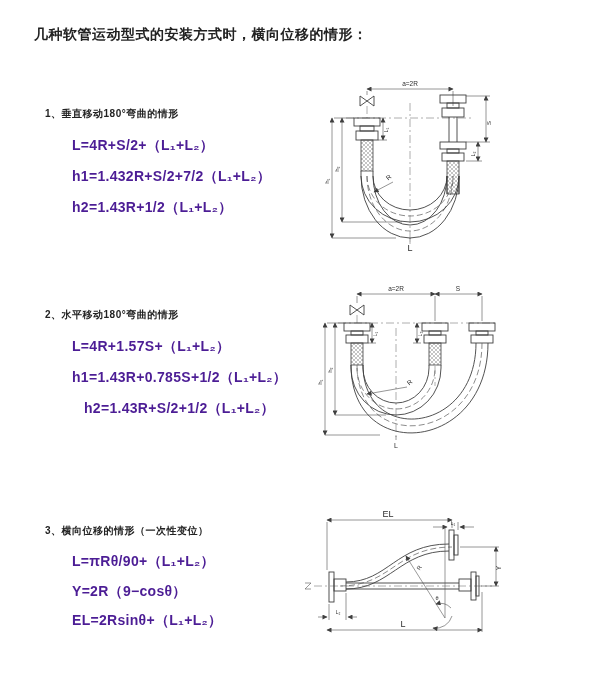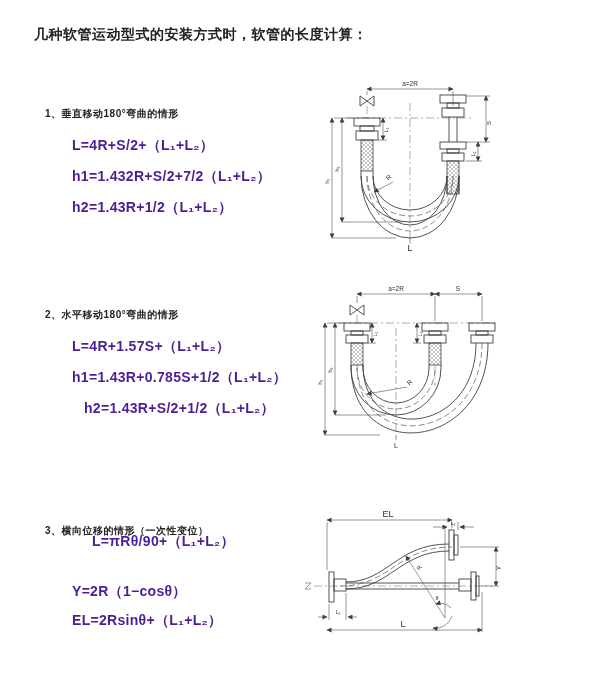--- a/index.html
+++ b/index.html
@@ -16,35 +16,35 @@
   .dwg{stroke:#3f3f3f;stroke-width:0.9;fill:none;}
   .dwg-thin{stroke:#555;stroke-width:0.6;fill:none;}
   .dim{stroke:#3f3f3f;stroke-width:0.55;fill:none;}
   .cl{stroke:#6a6a6a;stroke-width:0.55;fill:none;stroke-dasharray:8 3 2 3;}
   .dash{stroke:#5a5a5a;stroke-width:0.7;fill:none;stroke-dasharray:6 3;}
   .braidrect{stroke:#3f3f3f;stroke-width:0.8;}
 </style>
 </head>
 <body>
 
-<div class="abs title" style="left:34px;top:26px;">几种软管运动型式的安装方式时，软管的长度计算：</div>
+<div class="abs title" style="left:34px;top:26px;">几种软管运动型式的安装方式时，横向位移的情形：</div>
 
 <div class="abs sec-head" style="left:45px;top:107px;">1、垂直移动180°弯曲的情形</div>
 <div class="abs formula" style="left:72px;top:137px;">L=4R+S/2+（L₁+L₂）</div>
 <div class="abs formula" style="left:72px;top:168px;">h1=1.432R+S/2+7/2（L₁+L₂）</div>
 <div class="abs formula" style="left:72px;top:199px;">h2=1.43R+1/2（L₁+L₂）</div>
 
 <div class="abs sec-head" style="left:45px;top:308px;">2、水平移动180°弯曲的情形</div>
 <div class="abs formula" style="left:72px;top:338px;text-align:center;">L=4R+1.57S+（L₁+L₂）</div>
 <div class="abs formula" style="left:72px;top:369px;">h1=1.43R+0.785S+1/2（L₁+L₂）</div>
 <div class="abs formula" style="left:72px;top:400px;margin-left:12px;">h2=1.43R+S/2+1/2（L₁+L₂）</div>
 
 <div class="abs sec-head" style="left:45px;top:524px;">3、横向位移的情形（一次性变位）</div>
-<div class="abs formula" style="left:72px;top:533px;margin-left:20px;">L=πRθ/90+（L₁+L₂）</div>
-<div class="abs formula" style="left:72px;top:583px;">Y=2R（1−cosθ）</div>
+<div class="abs formula" style="left:72px;top:553px;">L=πRθ/90+（L₁+L₂）</div>
+<div class="abs formula" style="left:72px;top:583px;">Y=2R（9−cosθ）</div>
 <div class="abs formula" style="left:72px;top:612px;">EL=2Rsinθ+（L₁+L₂）</div>
 
 <svg style="left:310px;top:75px;" width="290" height="185" viewBox="0 0 290 185">
   <defs>
     <marker id="ar1" viewBox="0 0 10 10" refX="9" refY="5" markerWidth="7" markerHeight="5" orient="auto-start-reverse" markerUnits="userSpaceOnUse">
       <path d="M0,0 L10,5 L0,10 z" fill="#3f3f3f"></path>
     </marker>
     <pattern id="braid1" width="4" height="4" patternUnits="userSpaceOnUse">
       <path d="M0,0 L4,4 M4,0 L0,4" stroke="#8a8a8a" stroke-width="0.5"></path>
     </pattern>

